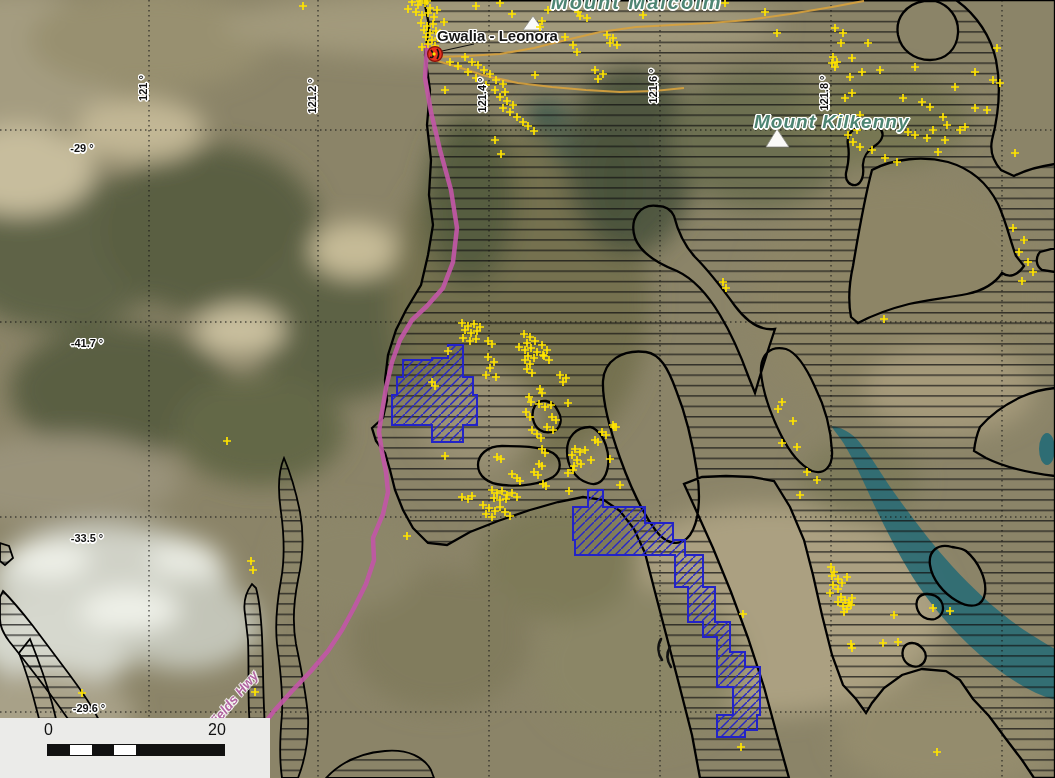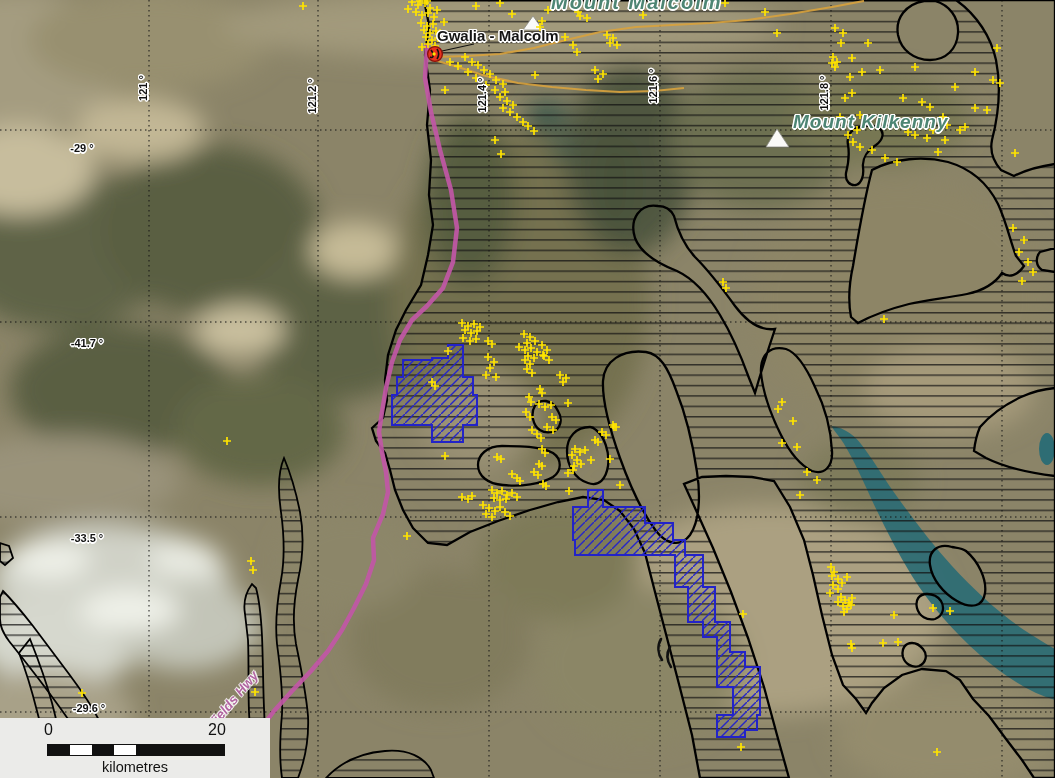--- a/index.html
+++ b/index.html
@@ -17,21 +17,21 @@
   .peak{fill:#fafaf8;stroke:#8b8b84;stroke-width:.8;}
   .squiggle{fill:none;stroke:#101010;stroke-width:2.6;stroke-linecap:round;}
   .leader{fill:none;stroke:#111;stroke-width:1.2;}
   
   .halo{text-shadow:-1px -1px 0 #fff,1px -1px 0 #fff,-1px 1px 0 #fff,1px 1px 0 #fff,
         0 -1.5px 0 #fff,0 1.5px 0 #fff,-1.5px 0 0 #fff,1.5px 0 0 #fff;}
   .place-label{position:absolute;white-space:nowrap;z-index:30;}
   #lbl-gwalia{left:437px;top:27px;font-weight:bold;font-size:15px;color:#141414;}
   #lbl-malcolm{left:551px;top:-9px;font-weight:bold;font-style:italic;font-size:20px;
                color:#4d8573;letter-spacing:2px;}
-  #lbl-kilkenny{left:793px;top:111px;font-weight:bold;font-style:italic;font-size:19px;
+  #lbl-kilkenny{left:754px;top:111px;font-weight:bold;font-style:italic;font-size:19px;
                color:#4d8573;letter-spacing:1px;}
   #lbl-goldfields{left:193px;top:740px;font-weight:bold;font-style:italic;font-size:13.5px;
                color:#b266a2;transform:rotate(-50deg);transform-origin:0 50%;
                text-shadow:-1px -1px 0 rgba(255,255,255,.8),1px 1px 0 rgba(255,255,255,.8),
                -1px 1px 0 rgba(255,255,255,.8),1px -1px 0 rgba(255,255,255,.8);}
   .grid-label{position:absolute;font-weight:bold;font-size:11px;color:#111;white-space:nowrap;z-index:25;}
   .grid-label.lon{transform:translate(-50%,-50%) rotate(-90deg);}
   .grid-label.lat{transform:translate(-50%,-50%);margin-top:20px;}
   
   #scalebar{position:absolute;left:0;top:718px;width:270px;height:60px;background:#ebebe9;z-index:40;}
@@ -137,21 +137,21 @@
       <path d="M 670,647 c -4,7 -3,14 1,20" class="squiggle"></path>
       <path d="M 533,16 L 523,30 L 543,30 Z" class="peak"></path>
       <path d="M 777,129 L 766,147 L 789,147 Z" class="peak"></path>
       <path d="M 408,2 H 416 M 412,-2 V 6 M 414,5 H 422 M 418,1 V 9 M 421,3 H 429 M 425,-1 V 7 M 426,8 H 434 M 430,4 V 12 M 412,12 H 420 M 416,8 V 16 M 418,15 H 426 M 422,11 V 19 M 424,13 H 432 M 428,9 V 17 M 404,9 H 412 M 408,5 V 13 M 430,17 H 438 M 434,13 V 21 M 416,1 H 424 M 420,-3 V 5 M 423,1 H 431 M 427,-3 V 5 M 433,10 H 441 M 437,6 V 14 M 440,22 H 448 M 444,18 V 26 M 417,23 H 425 M 421,19 V 27 M 423,26 H 431 M 427,22 V 30 M 429,24 H 437 M 433,20 V 28 M 420,30 H 428 M 424,26 V 34 M 426,33 H 434 M 430,29 V 37 M 432,31 H 440 M 436,27 V 35 M 422,37 H 430 M 426,33 V 41 M 428,40 H 436 M 432,36 V 44 M 434,38 H 442 M 438,34 V 42 M 424,44 H 432 M 428,40 V 48 M 418,47 H 426 M 422,43 V 51 M 431,46 H 439 M 435,42 V 50 M 436,33 H 444 M 440,29 V 37 M 441,90 H 449 M 445,86 V 94 M 299,6 H 307 M 303,2 V 10 M 472,6 H 480 M 476,2 V 10 M 496,3 H 504 M 500,-1 V 7 M 508,14 H 516 M 512,10 V 18 M 538,21 H 546 M 542,17 V 25 M 544,10 H 552 M 548,6 V 14 M 559,3 H 567 M 563,-1 V 7 M 574,12 H 582 M 578,8 V 16 M 583,18 H 591 M 587,14 V 22 M 639,15 H 647 M 643,11 V 19 M 721,3 H 729 M 725,-1 V 7 M 761,12 H 769 M 765,8 V 16 M 773,33 H 781 M 777,29 V 37 M 561,37 H 569 M 565,33 V 41 M 569,45 H 577 M 573,41 V 49 M 576,16 H 584 M 580,12 V 20 M 536,27 H 544 M 540,23 V 31 M 603,35 H 611 M 607,31 V 39 M 609,38 H 617 M 613,34 V 42 M 606,43 H 614 M 610,39 V 47 M 613,45 H 621 M 617,41 V 49 M 591,70 H 599 M 595,66 V 74 M 599,74 H 607 M 603,70 V 78 M 594,79 H 602 M 598,75 V 83 M 573,52 H 581 M 577,48 V 56 M 531,75 H 539 M 535,71 V 79 M 433,57 H 441 M 437,53 V 61 M 446,62 H 454 M 450,58 V 66 M 461,57 H 469 M 465,53 V 61 M 468,62 H 476 M 472,58 V 66 M 474,65 H 482 M 478,61 V 69 M 454,66 H 462 M 458,62 V 70 M 480,70 H 488 M 484,66 V 74 M 464,72 H 472 M 468,68 V 76 M 486,74 H 494 M 490,70 V 78 M 472,78 H 480 M 476,74 V 82 M 492,80 H 500 M 496,76 V 84 M 482,85 H 490 M 486,81 V 89 M 499,84 H 507 M 503,80 V 88 M 491,90 H 499 M 495,86 V 94 M 501,92 H 509 M 505,88 V 96 M 496,97 H 504 M 500,93 V 101 M 503,101 H 511 M 507,97 V 105 M 509,105 H 517 M 513,101 V 109 M 499,108 H 507 M 503,104 V 112 M 506,112 H 514 M 510,108 V 116 M 513,117 H 521 M 517,113 V 121 M 519,122 H 527 M 523,118 V 126 M 524,126 H 532 M 528,122 V 130 M 530,131 H 538 M 534,127 V 135 M 491,140 H 499 M 495,136 V 144 M 497,154 H 505 M 501,150 V 158 M 831,28 H 839 M 835,24 V 32 M 839,33 H 847 M 843,29 V 37 M 837,43 H 845 M 841,39 V 47 M 829,57 H 837 M 833,53 V 61 M 833,62 H 841 M 837,58 V 66 M 828,63 H 836 M 832,59 V 67 M 831,67 H 839 M 835,63 V 71 M 848,58 H 856 M 852,54 V 62 M 864,43 H 872 M 868,39 V 47 M 876,70 H 884 M 880,66 V 74 M 858,72 H 866 M 862,68 V 76 M 846,77 H 854 M 850,73 V 81 M 848,93 H 856 M 852,89 V 97 M 841,98 H 849 M 845,94 V 102 M 836,117 H 844 M 840,113 V 121 M 856,115 H 864 M 860,111 V 119 M 899,98 H 907 M 903,94 V 102 M 918,102 H 926 M 922,98 V 106 M 926,107 H 934 M 930,103 V 111 M 911,67 H 919 M 915,63 V 71 M 951,87 H 959 M 955,83 V 91 M 971,72 H 979 M 975,68 V 76 M 993,48 H 1001 M 997,44 V 52 M 989,80 H 997 M 993,76 V 84 M 996,83 H 1004 M 1000,79 V 87 M 971,108 H 979 M 975,104 V 112 M 983,110 H 991 M 987,106 V 114 M 961,127 H 969 M 965,123 V 131 M 939,117 H 947 M 943,113 V 121 M 943,125 H 951 M 947,121 V 129 M 929,130 H 937 M 933,126 V 134 M 941,140 H 949 M 945,136 V 144 M 923,138 H 931 M 927,134 V 142 M 956,130 H 964 M 960,126 V 134 M 899,125 H 907 M 903,121 V 129 M 904,132 H 912 M 908,128 V 136 M 911,135 H 919 M 915,131 V 139 M 853,130 H 861 M 857,126 V 134 M 844,135 H 852 M 848,131 V 139 M 849,142 H 857 M 853,138 V 146 M 856,147 H 864 M 860,143 V 151 M 934,152 H 942 M 938,148 V 156 M 1011,153 H 1019 M 1015,149 V 157 M 881,158 H 889 M 885,154 V 162 M 893,162 H 901 M 897,158 V 166 M 868,150 H 876 M 872,146 V 154 M 1009,228 H 1017 M 1013,224 V 232 M 1020,240 H 1028 M 1024,236 V 244 M 1015,252 H 1023 M 1019,248 V 256 M 1024,262 H 1032 M 1028,258 V 266 M 1029,272 H 1037 M 1033,268 V 276 M 1018,281 H 1026 M 1022,277 V 285 M 880,319 H 888 M 884,315 V 323 M 719,282 H 727 M 723,278 V 286 M 722,288 H 730 M 726,284 V 292 M 610,427 H 618 M 614,423 V 431 M 606,459 H 614 M 610,455 V 463 M 778,402 H 786 M 782,398 V 406 M 774,409 H 782 M 778,405 V 413 M 789,421 H 797 M 793,417 V 425 M 778,443 H 786 M 782,439 V 447 M 793,447 H 801 M 797,443 V 451 M 803,472 H 811 M 807,468 V 476 M 458,323 H 466 M 462,319 V 327 M 464,326 H 472 M 468,322 V 330 M 470,324 H 478 M 474,320 V 328 M 461,330 H 469 M 465,326 V 334 M 467,333 H 475 M 471,329 V 337 M 473,331 H 481 M 477,327 V 335 M 459,338 H 467 M 463,334 V 342 M 466,341 H 474 M 470,337 V 345 M 472,339 H 480 M 476,335 V 343 M 476,327 H 484 M 480,323 V 331 M 484,341 H 492 M 488,337 V 345 M 488,344 H 496 M 492,340 V 348 M 520,334 H 528 M 524,330 V 338 M 526,337 H 534 M 530,333 V 341 M 531,341 H 539 M 535,337 V 345 M 523,343 H 531 M 527,339 V 347 M 515,347 H 523 M 519,343 V 351 M 521,350 H 529 M 525,346 V 354 M 527,348 H 535 M 531,344 V 352 M 533,352 H 541 M 537,348 V 356 M 539,355 H 547 M 543,351 V 359 M 524,356 H 532 M 528,352 V 360 M 530,358 H 538 M 534,354 V 362 M 521,360 H 529 M 525,356 V 364 M 526,364 H 534 M 530,360 V 368 M 523,369 H 531 M 527,365 V 373 M 528,373 H 536 M 532,369 V 377 M 538,345 H 546 M 542,341 V 349 M 543,350 H 551 M 547,346 V 354 M 540,356 H 548 M 544,352 V 360 M 545,360 H 553 M 549,356 V 364 M 556,375 H 564 M 560,371 V 379 M 562,378 H 570 M 566,374 V 382 M 559,382 H 567 M 563,378 V 386 M 536,389 H 544 M 540,385 V 393 M 538,393 H 546 M 542,389 V 397 M 525,397 H 533 M 529,393 V 401 M 527,402 H 535 M 531,398 V 406 M 522,412 H 530 M 526,408 V 416 M 526,417 H 534 M 530,413 V 421 M 535,404 H 543 M 539,400 V 408 M 541,407 H 549 M 545,403 V 411 M 547,405 H 555 M 551,401 V 409 M 564,403 H 572 M 568,399 V 407 M 528,430 H 536 M 532,426 V 434 M 533,434 H 541 M 537,430 V 438 M 537,438 H 545 M 541,434 V 442 M 543,427 H 551 M 547,423 V 431 M 549,430 H 557 M 553,426 V 434 M 548,417 H 556 M 552,413 V 421 M 552,420 H 560 M 556,416 V 424 M 538,449 H 546 M 542,445 V 453 M 541,453 H 549 M 545,449 V 457 M 535,464 H 543 M 539,460 V 468 M 538,466 H 546 M 542,462 V 470 M 530,472 H 538 M 534,468 V 476 M 534,475 H 542 M 538,471 V 479 M 609,425 H 617 M 613,421 V 429 M 612,427 H 620 M 616,423 V 431 M 598,432 H 606 M 602,428 V 436 M 602,435 H 610 M 606,431 V 439 M 591,440 H 599 M 595,436 V 444 M 594,442 H 602 M 598,438 V 446 M 571,449 H 579 M 575,445 V 453 M 576,452 H 584 M 580,448 V 456 M 581,450 H 589 M 585,446 V 454 M 568,455 H 576 M 572,451 V 459 M 573,460 H 581 M 577,456 V 464 M 577,464 H 585 M 581,460 V 468 M 570,466 H 578 M 574,462 V 470 M 569,470 H 577 M 573,466 V 474 M 587,460 H 595 M 591,456 V 464 M 565,491 H 573 M 569,487 V 495 M 616,485 H 624 M 620,481 V 489 M 539,484 H 547 M 543,480 V 488 M 542,486 H 550 M 546,482 V 490 M 493,457 H 501 M 497,453 V 461 M 497,459 H 505 M 501,455 V 463 M 508,474 H 516 M 512,470 V 478 M 513,478 H 521 M 517,474 V 482 M 516,481 H 524 M 520,477 V 485 M 488,490 H 496 M 492,486 V 494 M 493,493 H 501 M 497,489 V 497 M 498,491 H 506 M 502,487 V 495 M 503,495 H 511 M 507,491 V 499 M 508,493 H 516 M 512,489 V 497 M 513,497 H 521 M 517,493 V 501 M 490,498 H 498 M 494,494 V 502 M 496,500 H 504 M 500,496 V 504 M 502,499 H 510 M 506,495 V 503 M 458,497 H 466 M 462,493 V 501 M 464,499 H 472 M 468,495 V 503 M 468,496 H 476 M 472,492 V 500 M 479,505 H 487 M 483,501 V 509 M 485,508 H 493 M 489,504 V 512 M 491,511 H 499 M 495,507 V 515 M 496,507 H 504 M 500,503 V 511 M 501,512 H 509 M 505,508 V 516 M 506,516 H 514 M 510,512 V 520 M 482,514 H 490 M 486,510 V 518 M 488,517 H 496 M 492,513 V 521 M 441,456 H 449 M 445,452 V 460 M 403,536 H 411 M 407,532 V 540 M 428,382 H 436 M 432,378 V 386 M 431,386 H 439 M 435,382 V 390 M 484,357 H 492 M 488,353 V 361 M 490,362 H 498 M 494,358 V 366 M 486,368 H 494 M 490,364 V 372 M 482,375 H 490 M 486,371 V 379 M 492,377 H 500 M 496,373 V 381 M 444,351 H 452 M 448,347 V 355 M 827,567 H 835 M 831,563 V 571 M 830,572 H 838 M 834,568 V 576 M 828,576 H 836 M 832,572 V 580 M 834,579 H 842 M 838,575 V 583 M 838,583 H 846 M 842,579 V 587 M 829,585 H 837 M 833,581 V 589 M 834,589 H 842 M 838,585 V 593 M 843,577 H 851 M 847,573 V 581 M 826,593 H 834 M 830,589 V 597 M 837,597 H 845 M 841,593 V 601 M 841,600 H 849 M 845,596 V 604 M 845,603 H 853 M 849,599 V 607 M 839,606 H 847 M 843,602 V 610 M 843,609 H 851 M 847,605 V 613 M 847,605 H 855 M 851,601 V 609 M 834,602 H 842 M 838,598 V 606 M 848,598 H 856 M 852,594 V 602 M 840,612 H 848 M 844,608 V 616 M 890,615 H 898 M 894,611 V 619 M 929,608 H 937 M 933,604 V 612 M 946,611 H 954 M 950,607 V 615 M 847,644 H 855 M 851,640 V 648 M 848,648 H 856 M 852,644 V 652 M 879,643 H 887 M 883,639 V 647 M 894,642 H 902 M 898,638 V 646 M 813,480 H 821 M 817,476 V 484 M 796,495 H 804 M 800,491 V 499 M 564,473 H 572 M 568,469 V 477 M 739,614 H 747 M 743,610 V 618 M 737,747 H 745 M 741,743 V 751 M 251,692 H 259 M 255,688 V 696 M 78,693 H 86 M 82,689 V 697 M 223,441 H 231 M 227,437 V 445 M 247,561 H 255 M 251,557 V 565 M 249,570 H 257 M 253,566 V 574 M 933,752 H 941 M 937,748 V 756" class="occurrence"></path>
       <path d="M 442,51 L 474,44" class="leader"></path>
       <circle cx="435" cy="54" r="7.4" fill="#e8321e" stroke="#8a130b" stroke-width="1.4"></circle>
       <path d="M 431,50 C 435,55 433,59 430,57 M 437,49 c 2,3 2,7 0,10" fill="none" stroke="#111" stroke-width="1.6"></path>
       <circle cx="434" cy="54" r="1.7" fill="#ffe400"></circle>
     </svg>
 
-  <div class="place-label halo" id="lbl-gwalia">Gwalia - Malcolm</div>
+  <div class="place-label halo" id="lbl-gwalia">Gwalia - Leonora</div>
   <div class="place-label halo" id="lbl-malcolm">Mount Malcolm</div>
   <div class="place-label halo" id="lbl-kilkenny">Mount Kilkenny</div>
   <div class="place-label" id="lbl-goldfields">Goldfields Hwy</div>
 
   <div id="grid-labels">
       <div class="grid-label halo lon" style="left: 143px; top: 88px;">121 °</div>
       <div class="grid-label halo lon" style="left: 312px; top: 96px;">121.2 °</div>
       <div class="grid-label halo lon" style="left: 482px; top: 95px;">121.4 °</div>
       <div class="grid-label halo lon" style="left: 653px; top: 86px;">121.6 °</div>
       <div class="grid-label halo lon" style="left: 824px; top: 93px;">121.8 °</div>
@@ -164,16 +164,15 @@
   <div id="scalebar">
     <span class="sb-num" id="sb-start">0</span>
     <span class="sb-num" id="sb-end">20</span>
     <div id="sb-bar">
       <span class="sb-b"></span>
         <span class="sb-w"></span>
         <span class="sb-b"></span>
         <span class="sb-w"></span>
         <span class="sb-b"></span>
     </div>
-    <div id="sb-unit">kilometres</div>
   </div>
 
 </div>
 
 </body></html>

